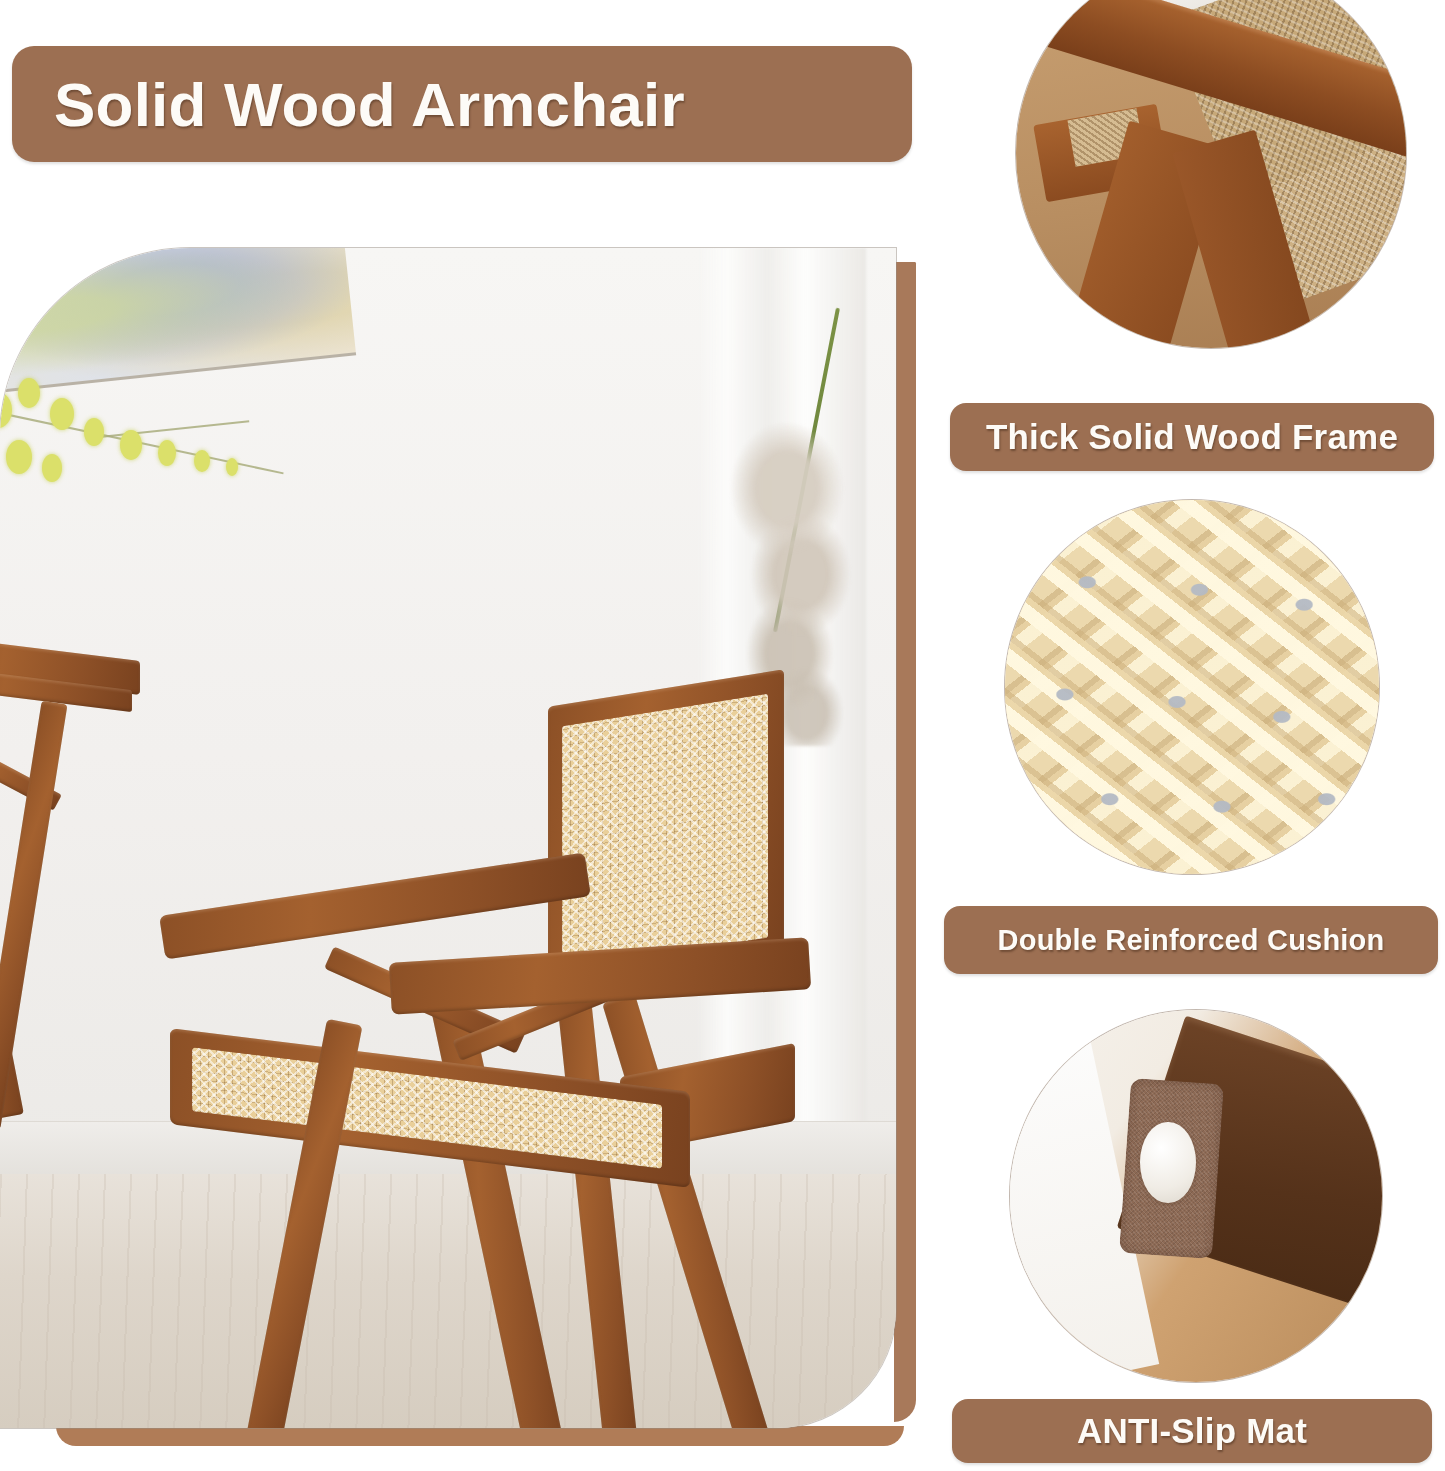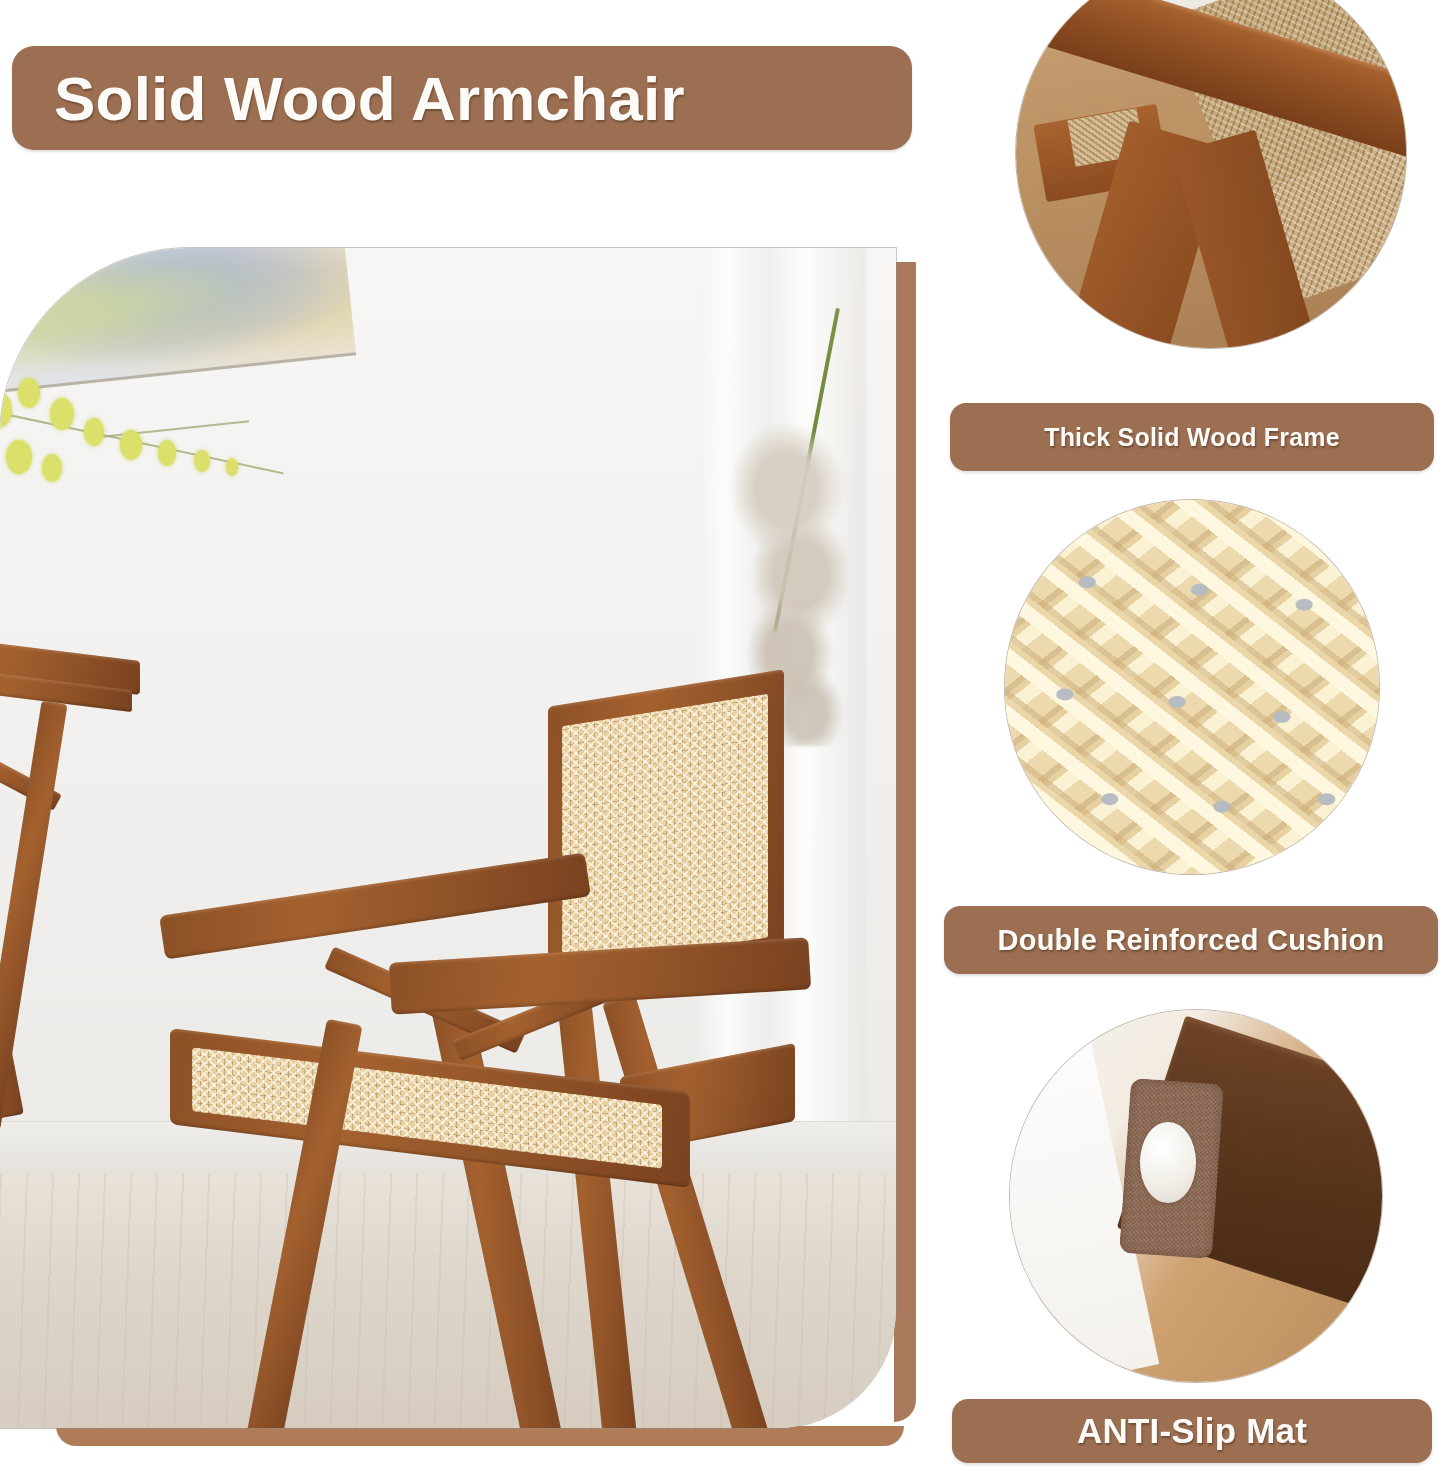--- a/index.html
+++ b/index.html
@@ -19,26 +19,26 @@
   }
   .badge span{
     color:#fdfbf7;
     font-weight:bold;
     letter-spacing:.2px;
     white-space:nowrap;
     text-shadow:1px 2px 2px rgba(60,35,20,.45);
   }
 
   
-  #title-badge{left:12px;top:46px;width:900px;height:104px;border-radius:22px;justify-content:flex-start;padding-left:42px;}
+  #title-badge{left:12px;top:46px;width:900px;height:116px;border-radius:22px;justify-content:flex-start;padding-left:42px;}
   #title-badge span{font-size:62px;}
 
   
   #badge-frame{left:950px;top:403px;width:484px;height:68px;}
-  #badge-frame span{font-size:25px;}
+  #badge-frame span{font-size:35px;}
   #badge-cushion{left:944px;top:906px;width:494px;height:68px;}
   #badge-cushion span{font-size:29px;}
   #badge-mat{left:952px;top:1399px;width:480px;height:64px;text-align:center;}
   #badge-mat span{font-size:35px;}
 
   
   #hero-wrap{position:absolute;left:0;top:248px;width:916px;height:1198px;}
   #hero-accent-right{
     position:absolute;right:0;top:14px;width:22px;height:1160px;
     background:#a8795a;border-radius:0 4px 60px 0;

